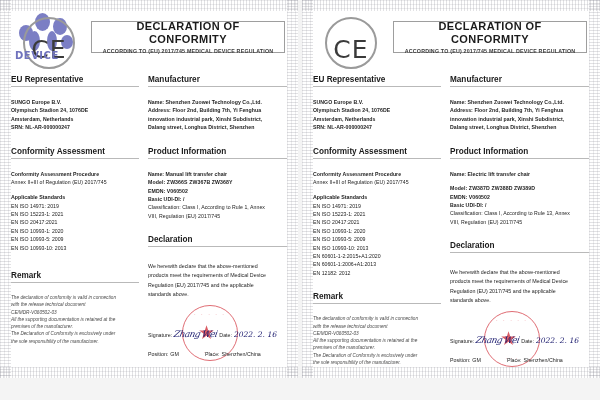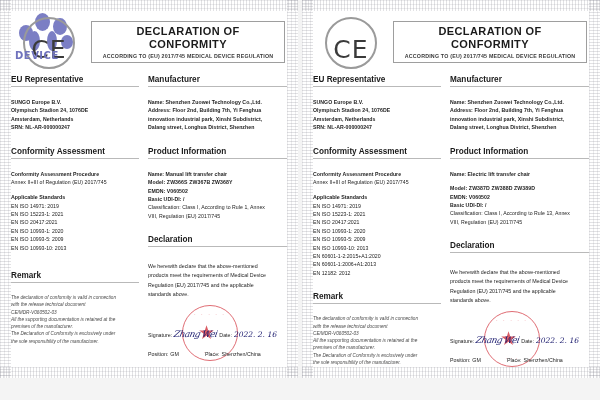--- a/index.html
+++ b/index.html
@@ -92,21 +92,21 @@
     left: 2px; top: 37px;
     font-size: 10px;
     font-weight: bold;
     color: #6f72bd;
     letter-spacing: .5px;
     font-family: "DejaVu Sans", sans-serif;
   }
   .title-box {
     position: absolute;
     left: 80px; right: 2px; top: 10px;
-    height: 42px;
+    height: 32px;
     border: 1px solid #9e9e9e;
     display: flex; flex-direction: column;
     align-items: center; justify-content: center;
     padding: 0 4px;
   }
   .title-main {
     font-size: 11px;
     font-weight: bold;
     color: #1b1b1b;
     letter-spacing: .4px;

